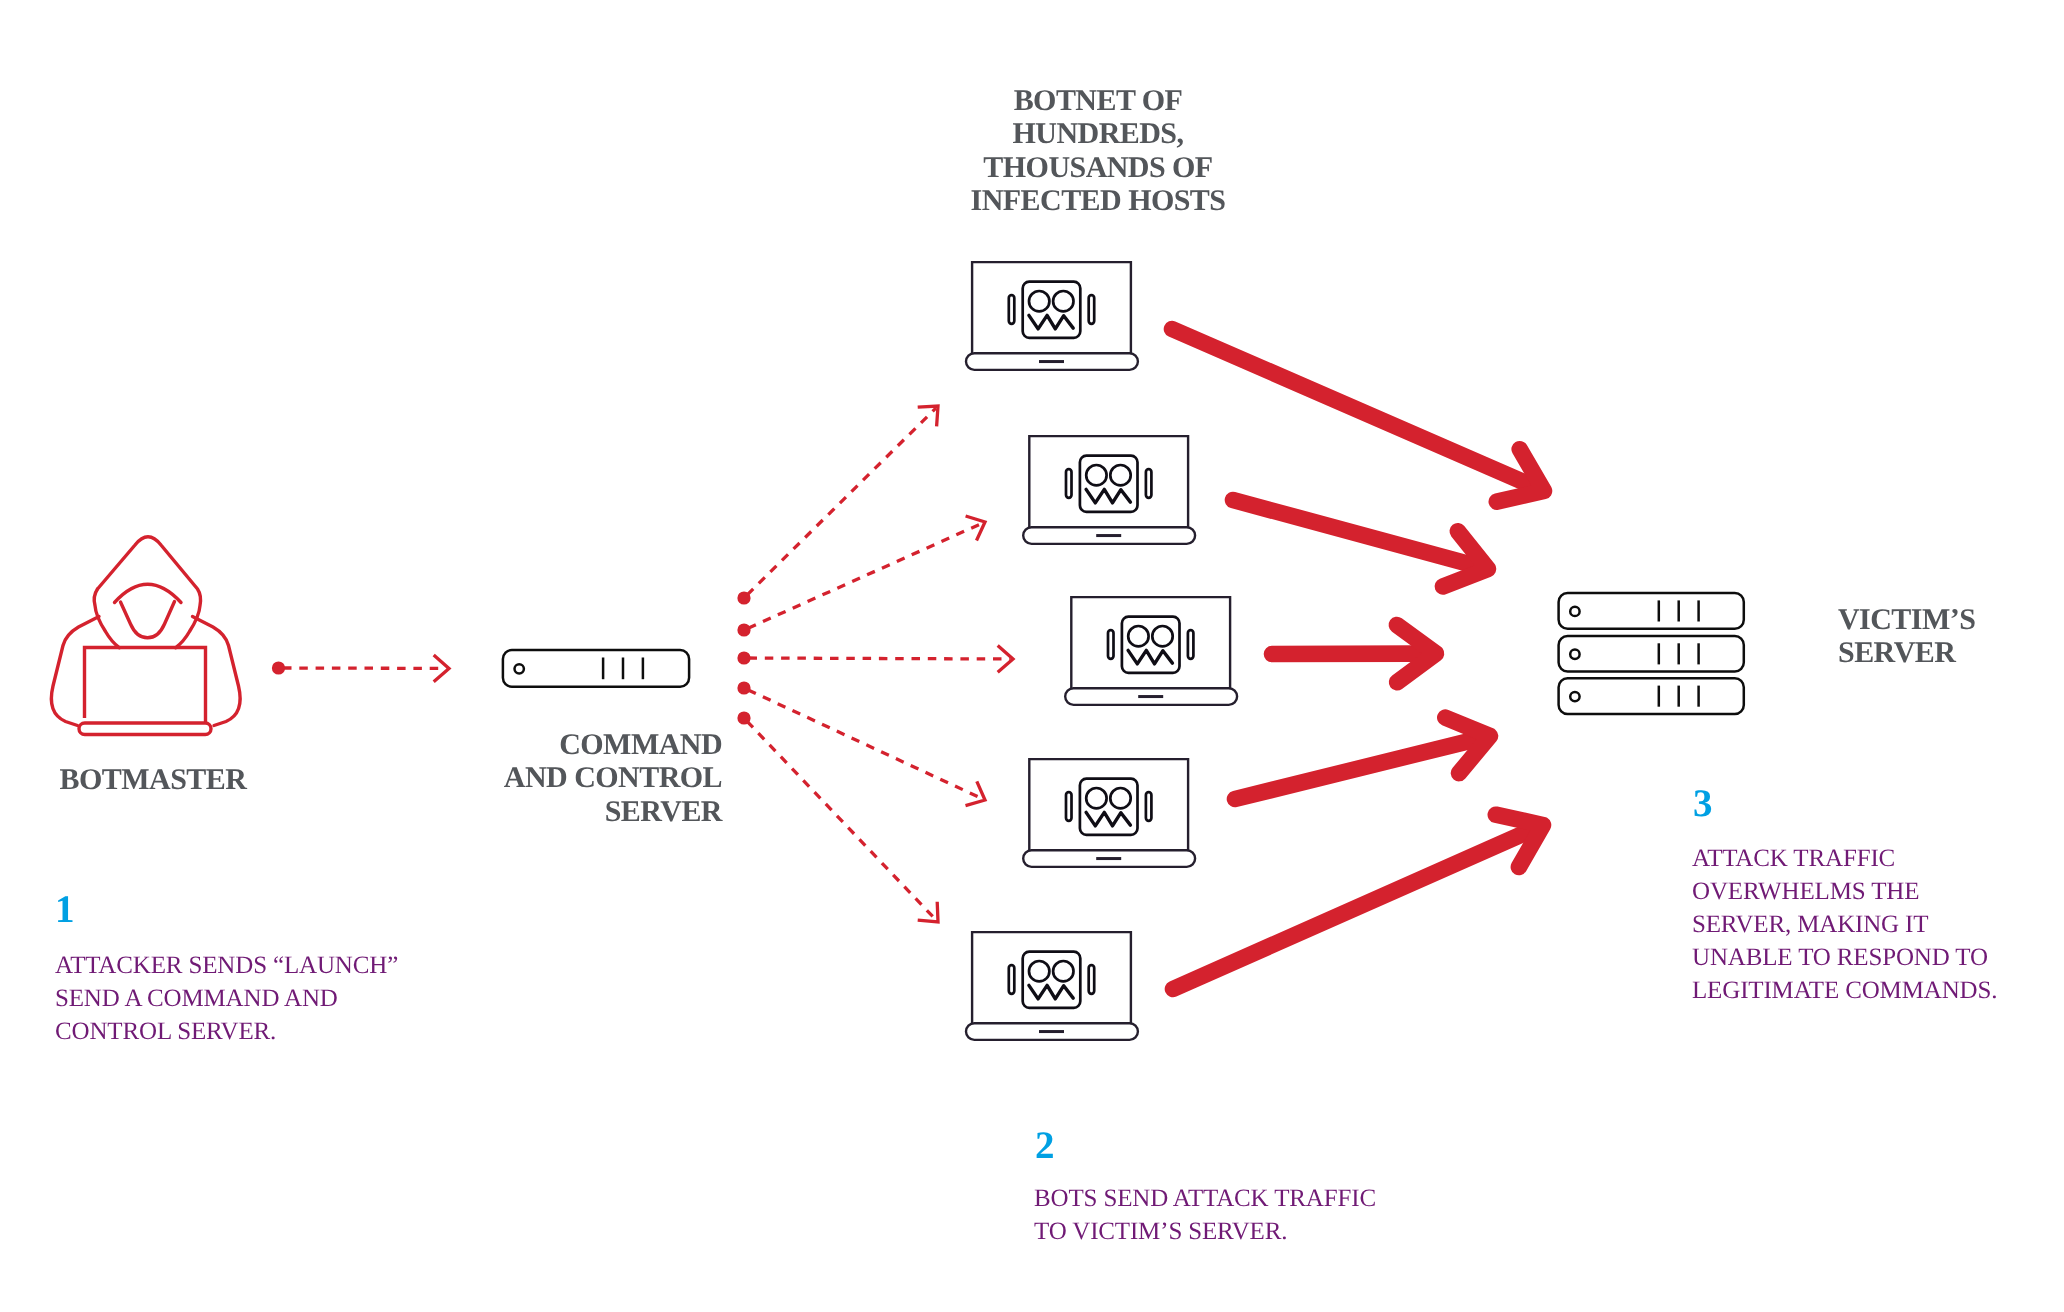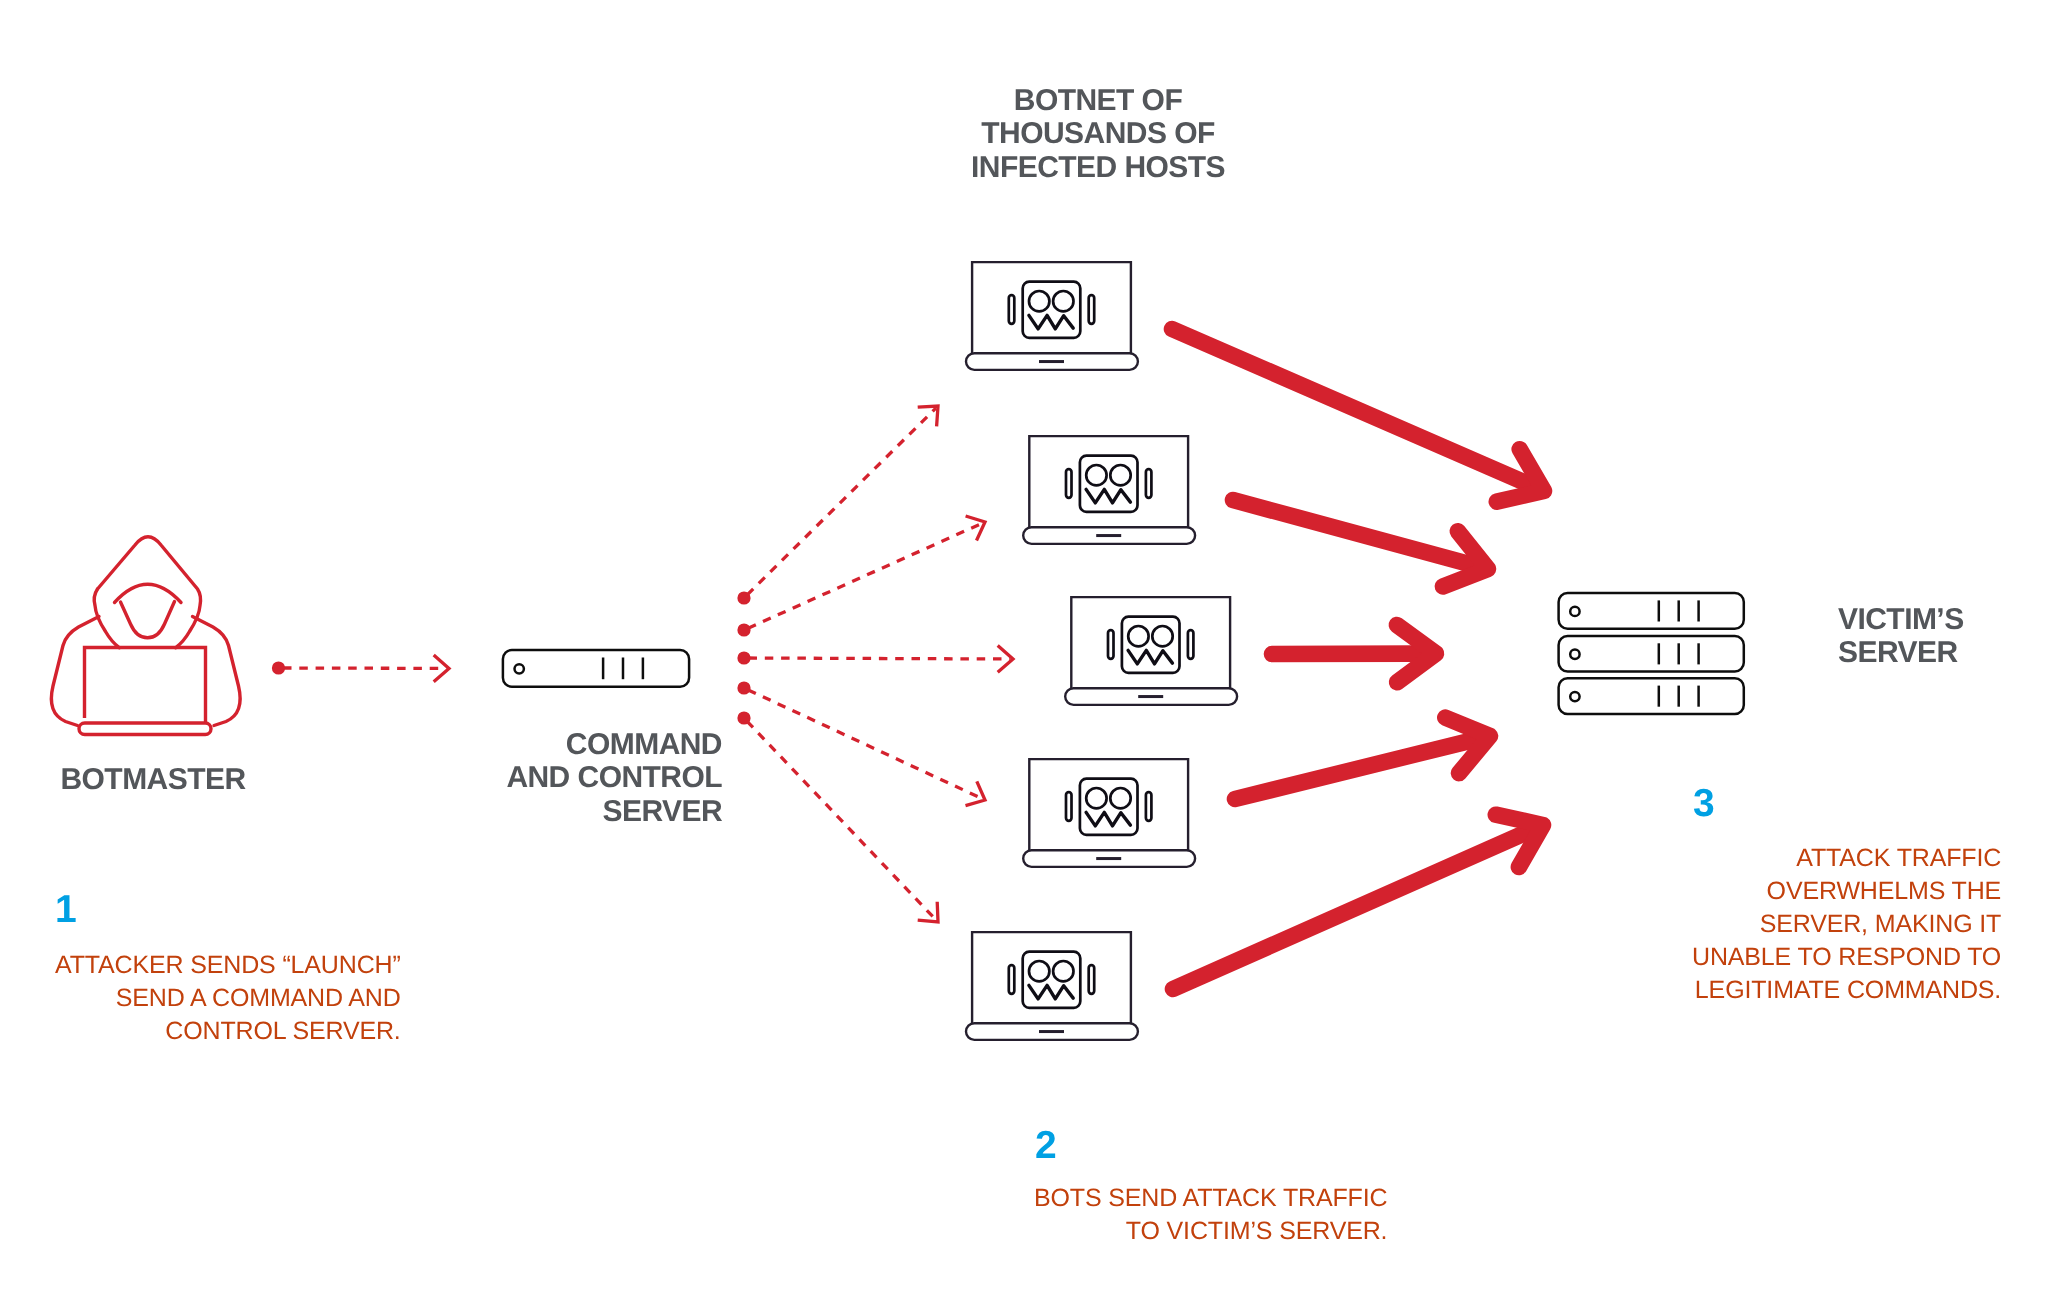--- a/index.html
+++ b/index.html
@@ -1,24 +1,24 @@
 <!DOCTYPE html>
 <html><head>
 <meta charset="utf-8">
 <title>DDoS Botnet Attack Diagram</title>
 <style>
   html,body{margin:0;padding:0;background:#ffffff;}
   body{width:2064px;height:1312px;overflow:hidden;font-family:"Liberation Sans",sans-serif;
        -webkit-font-smoothing:antialiased;-moz-osx-font-smoothing:grayscale;text-rendering:geometricPrecision;}
-  #stage{position:relative;width:2064px;height:1312px;background:#ffffff;}
+  #stage{position:relative;width:2064px;height:1312px;background:#ffffff;font-family:Liberation Serif, serif;}
   svg#canvas{position:absolute;left:0;top:0;width:2064px;height:1312px;display:block;}
   .txt{position:absolute;color:#53565a;will-change:transform;transform:translateZ(0);}
   .hdr{font-weight:bold;font-size:30px;line-height:33.4px;letter-spacing:-0.55px;text-align:center;}
   .stepnum{font-weight:bold;font-size:39px;color:#00a0e3;line-height:39px;letter-spacing:0px;}
-  .stepbody{font-weight:normal;font-size:25px;line-height:33px;color:#c2410c;letter-spacing:-0.15px;text-align:right;}
+  .stepbody{font-weight:normal;font-size:25px;line-height:33px;color:#701a75;letter-spacing:-0.15px;}
   .ln{display:block;white-space:pre;}
 </style>
 </head>
 <body>
 
 <div id="stage">
 <svg id="canvas" viewBox="0 0 2064 1312">
 <g>
 <path d="M 97.5 589 L 135 545 Q 148 528.5 161 545 L 197.5 589 C 201.5 595 201 600 200 605.5 C 199.5 613 195 623 189.5 631.5 C 185.5 638.5 182 643 175.5 647.8" fill="none" stroke="#d4222e" stroke-width="3.4" stroke-linecap="round"></path>
 <path d="M 97.5 589 C 93.5 595 93.5 600 95 605.5 C 95.5 613 100 623 105.5 631.5 C 109.5 638.5 113 643 119.5 647.8" fill="none" stroke="#d4222e" stroke-width="3.4" stroke-linecap="round"></path>
@@ -159,20 +159,21 @@
 <rect x="1558.6" y="678.3" width="185.2" height="35.6" rx="9" ry="9" fill="none" stroke="#0d0d0d" stroke-width="2.5"></rect>
 <circle cx="1574.8999999999999" cy="696.5999999999999" r="4.7" fill="none" stroke="#0d0d0d" stroke-width="2.5"></circle>
 <line x1="1658.8" y1="685.6" x2="1658.8" y2="706.7" stroke="#0d0d0d" stroke-width="2.5"></line>
 <line x1="1678.7" y1="685.6" x2="1678.7" y2="706.7" stroke="#0d0d0d" stroke-width="2.5"></line>
 <line x1="1698.6" y1="685.6" x2="1698.6" y2="706.7" stroke="#0d0d0d" stroke-width="2.5"></line>
 </g>
 </svg>
 
 <div class="txt hdr" style="left:933px;top:84px;width:330px;">
   <span class="ln">BOTNET OF</span>
+  <span class="ln">HUNDREDS,</span>
   <span class="ln">THOUSANDS OF</span>
   <span class="ln">INFECTED HOSTS</span>
 </div>
 
 <div class="txt hdr" style="left:28px;top:763px;width:250px;">
   <span class="ln">BOTMASTER</span>
 </div>
 
 <div class="txt hdr" style="left:472px;top:727.5px;width:250px;text-align:right;">
   <span class="ln">COMMAND</span>

